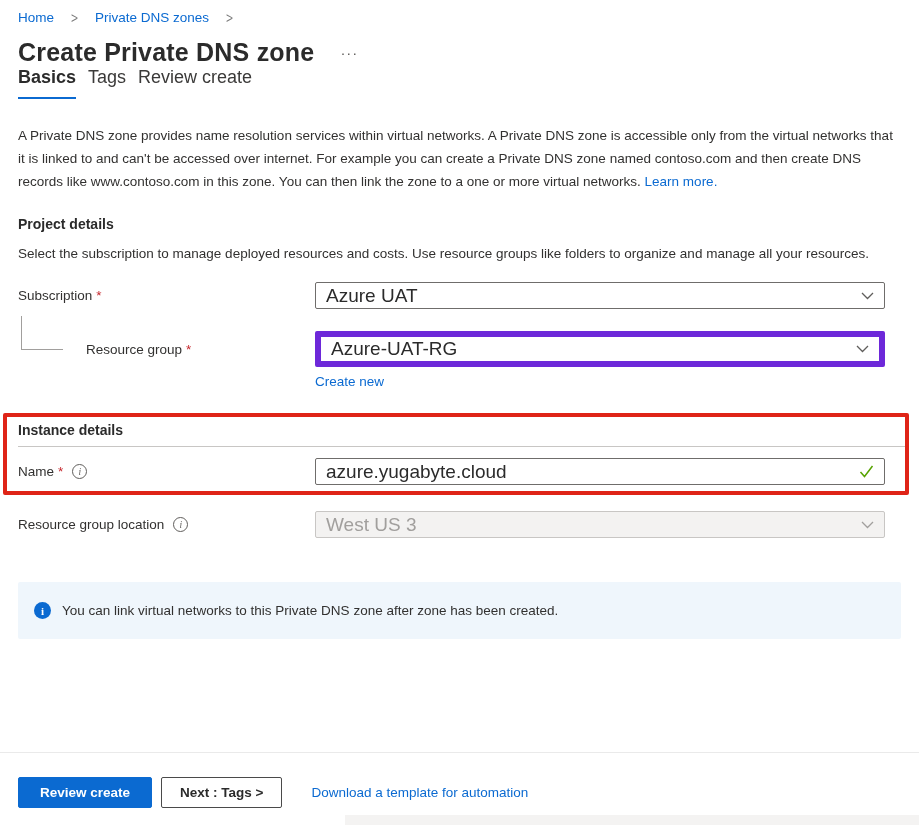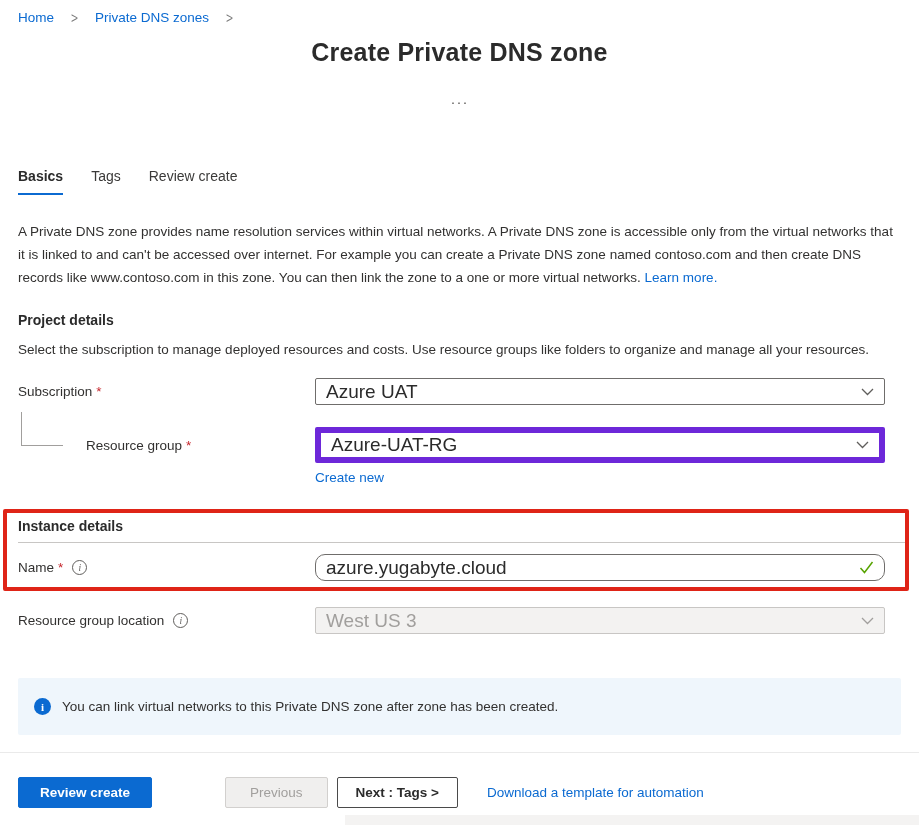--- a/index.html
+++ b/index.html
@@ -13,26 +13,26 @@
     overflow: hidden;
   }
   .page { padding: 0 18px; position: relative; height: 100%; }
 
   
   .breadcrumb { padding-top: 10px; font-size: 13.5px; display: flex; align-items: flex-end; gap: 17px; }
   .breadcrumb a { color: #0b6ad1; text-decoration: none; cursor: pointer; }
   .crumb-sep { color: #7a7a7a; font-size: 12px; transform: scaleY(1.25); display: inline-block; }
 
   
-  .title-row { margin-top: 13px; display: flex; align-items: center; gap: 26px; flex-direction: column; }
+  .title-row { margin-top: 13px; display: flex; align-items: center; gap: 26px; }
   .page-title { font-size: 25px; font-weight: 700; color: #2b2b2b; letter-spacing: 0.2px; }
   .more-btn { color: #605e5c; font-size: 15px; letter-spacing: 1px; cursor: pointer; }
 
   
-  .tabs { margin-top: 58px; display: flex; gap: 28px; font-size: 14px; }
+  .tabs { display: flex; gap: 12px; font-size: 18px; }
   .tab { padding-bottom: 9px; cursor: pointer; color: #3b3a39; }
   .tab.active { font-weight: 700; color: #2b2b2b; border-bottom: 2px solid #0b6ad1; }
 
   
   .intro { margin-top: 25px; line-height: 23px; max-width: 883px; }
   a.inline-link { color: #0b6ad1; text-decoration: none; cursor: pointer; }
 
   
   .section-heading { font-weight: 700; font-size: 14px; color: #2b2b2b; }
   .project-details-heading { margin-top: 23px; }
@@ -68,21 +68,21 @@
 
   
   .instance-section { margin-top: 33px; position: relative; }
   .red-annotation {
     position: absolute; left: -15px; right: -8px; top: -9px; bottom: -10px;
     border: 4px solid #df2417; border-radius: 2px;
     pointer-events: none; z-index: 5;
   }
   .instance-divider { margin-top: 8px; border-bottom: 1px solid #c8c6c4; width: calc(100% + 8px); }
   .row-name { margin-top: 11px; }
-  .textinput { cursor: text; border-radius: 10px; }
+  .textinput { cursor: text; }
   .textinput .valid-check { margin-left: auto; display: flex; align-items: center; }
 
   .info-icon {
     width: 15px; height: 15px; border: 1px solid #605e5c; border-radius: 50%;
     display: inline-flex; align-items: center; justify-content: center;
     font-size: 9.5px; color: #605e5c; margin-left: 9px; cursor: pointer;
     font-family: "Liberation Serif", serif; font-style: italic; flex: 0 0 15px;
   }
 
   .row-location { margin-top: 26px; }
@@ -223,19 +223,18 @@
   </div>
 
   <div class="banner">
     <span class="banner-icon">i</span>
     <span>You can link virtual networks to this Private DNS zone after zone has been created.</span>
   </div>
 
   <div class="footer-divider"></div>
   <div class="footer">
     <button class="btn btn-primary">Review create</button>
-    <button class="btn btn-previous">Previous</button>
     <button class="btn btn-next">Next : Tags &gt;</button>
     <a class="inline-link footer-link">Download a template for automation</a>
   </div>
 
   <div class="bottom-strip"></div>
 </div>
 
 </body></html>

